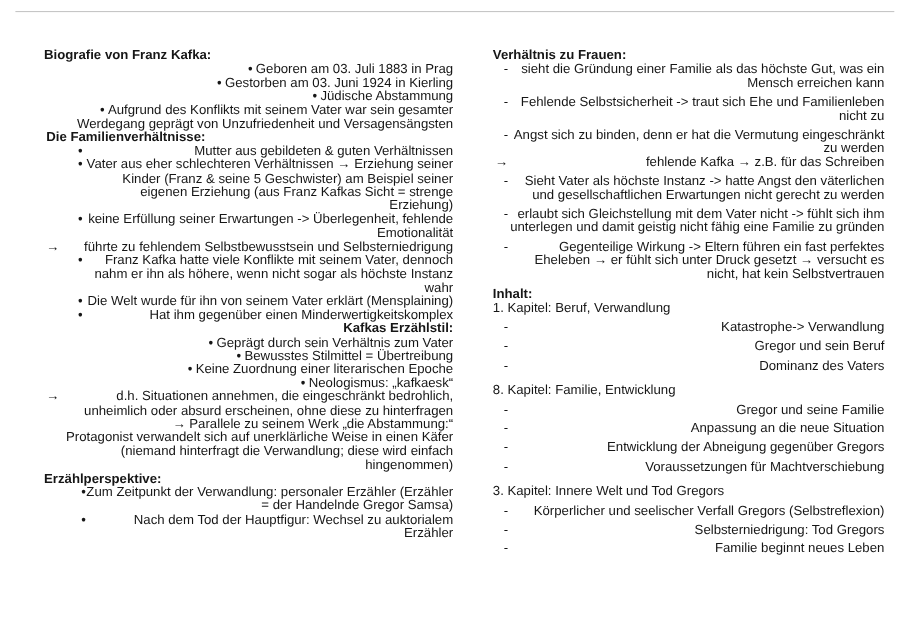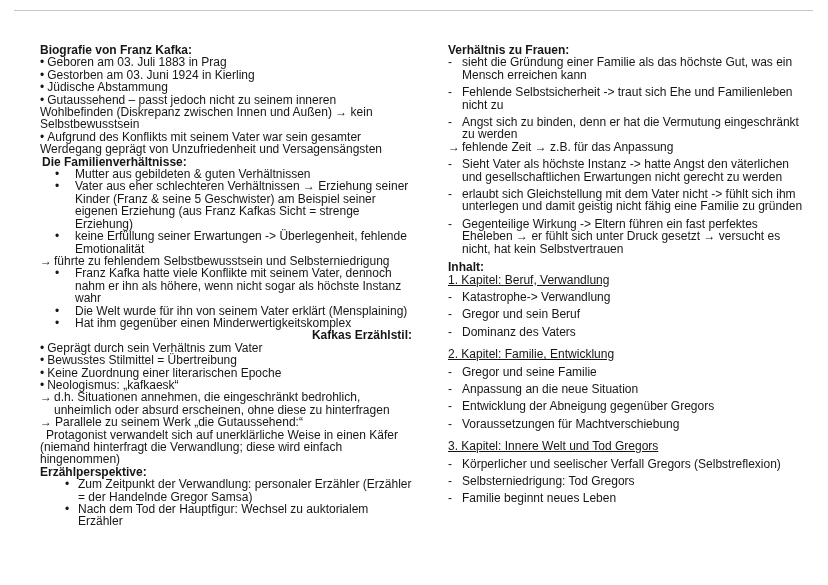--- a/index.html
+++ b/index.html
@@ -21,52 +21,51 @@
     position: absolute; top: 44px;
     font-size: 12px; line-height: 12.4px;
   }
   .col-left  { left: 40px;  width: 372px; }
   .col-right { left: 448px; width: 356px; }
 
   .sec-title { font-weight: bold; }
   .section-familienverhaeltnisse > .sec-title { padding-left: 2px; }
   .section-erzaehlstil > .sec-title { padding-left: 6px; text-align: right; }
 
-  .item { margin: 0; }
+  .item { margin: 0; text-align: right; }
   .item.inline { display: block; }
   .item.inline .marker { margin-right: 3px; }
   .item.inline .marker:empty { margin-right: 0; }
   .item.hang { display: flex; align-items: flex-start; }
   .item.hang .marker { flex: 0 0 14px; }
   .item.lvl1 { padding-left: 15px; }
   .item.lvl1.hang .marker { flex: 0 0 20px; }
   .item.lvl2 { padding-left: 25px; }
   .item.lvl2.hang .marker { flex: 0 0 13px; }
   .item.first-indent { text-indent: 6px; }
   .item .text { flex: 1 1 auto; }
 
   
   .col-right .item { margin-bottom: 5px; }
   .col-right .item.tight { margin-top: -5px; }
   .section-inhalt { margin-top: 6px; }
-  .chapter-heading { margin-bottom: 5px; text-decoration: underline; }
+  .chapter-heading { margin-bottom: 5px; }
   .chapter + .chapter { margin-top: 10px; }
 </style>
 </head>
 <body>
 
 <div class="page">
   <div class="top-divider"></div>
   <div class="col col-left">
       <div class="section section-biografie">
         <div class="sec-title">Biografie von Franz Kafka:</div>
         <div class="item inline lvl0"><span class="marker">•</span><span class="text">Geboren am 03. Juli 1883 in Prag</span></div>
         <div class="item inline lvl0"><span class="marker">•</span><span class="text">Gestorben am 03. Juni 1924 in Kierling</span></div>
         <div class="item inline lvl0"><span class="marker">•</span><span class="text">Jüdische Abstammung</span></div>
-        <div class="item inline lvl0"><span class="marker">•</span><span class="text">Gutaussehend – passt jedoch nicht zu seinem inneren Wohlbefinden (Diskrepanz zwischen Innen und Außen) → kein Selbstbewusstsein</span></div>
         <div class="item inline lvl0"><span class="marker">•</span><span class="text">Aufgrund des Konflikts mit seinem Vater war sein gesamter Werdegang geprägt von Unzufriedenheit und Versagensängsten</span></div>
       </div>
       <div class="section section-familienverhaeltnisse">
         <div class="sec-title">Die Familienverhältnisse:</div>
         <div class="item hang lvl1">
           <span class="marker">•</span>
           <span class="text">Mutter aus gebildeten &amp; guten Verhältnissen</span>
         </div>
         <div class="item hang lvl1">
           <span class="marker">•</span>
@@ -96,21 +95,21 @@
       <div class="section section-erzaehlstil">
         <div class="sec-title">Kafkas Erzählstil:</div>
         <div class="item inline lvl0"><span class="marker">•</span><span class="text">Geprägt durch sein Verhältnis zum Vater</span></div>
         <div class="item inline lvl0"><span class="marker">•</span><span class="text">Bewusstes Stilmittel = Übertreibung</span></div>
         <div class="item inline lvl0"><span class="marker">•</span><span class="text">Keine Zuordnung einer literarischen Epoche</span></div>
         <div class="item inline lvl0"><span class="marker">•</span><span class="text">Neologismus: „kafkaesk“</span></div>
         <div class="item hang lvl0">
           <span class="marker">→</span>
           <span class="text">d.h. Situationen annehmen, die eingeschränkt bedrohlich, unheimlich oder absurd erscheinen, ohne diese zu hinterfragen</span>
         </div>
-        <div class="item inline lvl0"><span class="marker">→</span><span class="text">Parallele zu seinem Werk „die Gutaussehend:“</span></div>
+        <div class="item inline lvl0"><span class="marker">→</span><span class="text">Parallele zu seinem Werk „die Abstammung:“</span></div>
         <div class="item inline lvl0 first-indent"><span class="marker"></span><span class="text">Protagonist verwandelt sich auf unerklärliche Weise in einen Käfer (niemand hinterfragt die Verwandlung; diese wird einfach hingenommen)</span></div>
       </div>
       <div class="section section-erzaehlperspektive">
         <div class="sec-title">Erzählperspektive:</div>
         <div class="item hang lvl2">
           <span class="marker">•</span>
           <span class="text">Zum Zeitpunkt der Verwandlung: personaler Erzähler (Erzähler = der Handelnde Gregor Samsa)</span>
         </div>
         <div class="item hang lvl2">
           <span class="marker">•</span>
@@ -128,21 +127,21 @@
         <div class="item hang lvl0">
           <span class="marker">-</span>
           <span class="text">Fehlende Selbstsicherheit -&gt; traut sich Ehe und Familienleben nicht zu</span>
         </div>
         <div class="item hang lvl0">
           <span class="marker">-</span>
           <span class="text">Angst sich zu binden, denn er hat die Vermutung eingeschränkt zu werden</span>
         </div>
         <div class="item hang lvl0 tight">
           <span class="marker">→</span>
-          <span class="text">fehlende Zeit → z.B. für das Anpassung</span>
+          <span class="text">fehlende Kafka → z.B. für das Schreiben</span>
         </div>
         <div class="item hang lvl0">
           <span class="marker">-</span>
           <span class="text">Sieht Vater als höchste Instanz -&gt; hatte Angst den väterlichen und gesellschaftlichen Erwartungen nicht gerecht zu werden</span>
         </div>
         <div class="item hang lvl0">
           <span class="marker">-</span>
           <span class="text">erlaubt sich Gleichstellung mit dem Vater nicht -&gt; fühlt sich ihm unterlegen und damit geistig nicht fähig eine Familie zu gründen</span>
         </div>
         <div class="item hang lvl0">
@@ -161,21 +160,21 @@
           <div class="item hang lvl0">
             <span class="marker">-</span>
             <span class="text">Gregor und sein Beruf</span>
           </div>
           <div class="item hang lvl0">
             <span class="marker">-</span>
             <span class="text">Dominanz des Vaters</span>
           </div>
         </div>
         <div class="chapter">
-          <div class="chapter-heading">2. Kapitel: Familie, Entwicklung</div>
+          <div class="chapter-heading">8. Kapitel: Familie, Entwicklung</div>
           <div class="item hang lvl0">
             <span class="marker">-</span>
             <span class="text">Gregor und seine Familie</span>
           </div>
           <div class="item hang lvl0">
             <span class="marker">-</span>
             <span class="text">Anpassung an die neue Situation</span>
           </div>
           <div class="item hang lvl0">
             <span class="marker">-</span>

